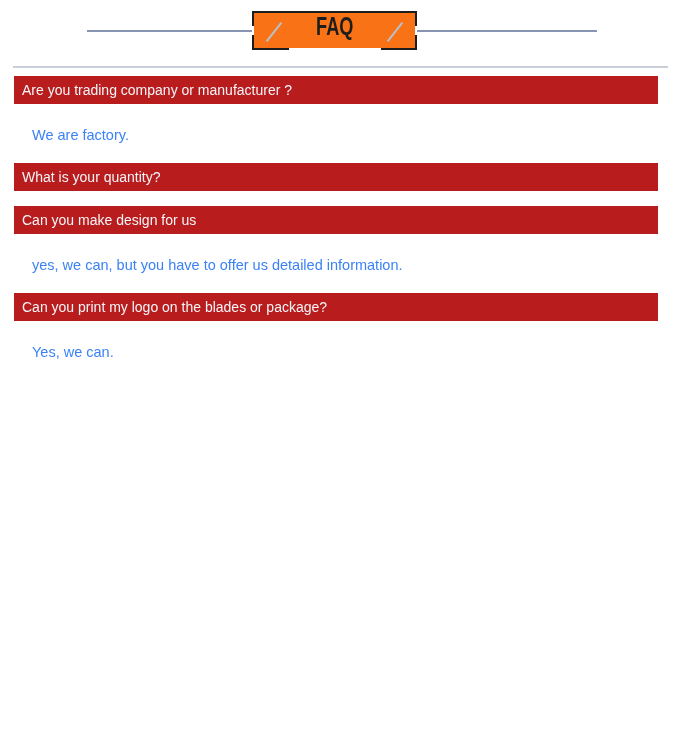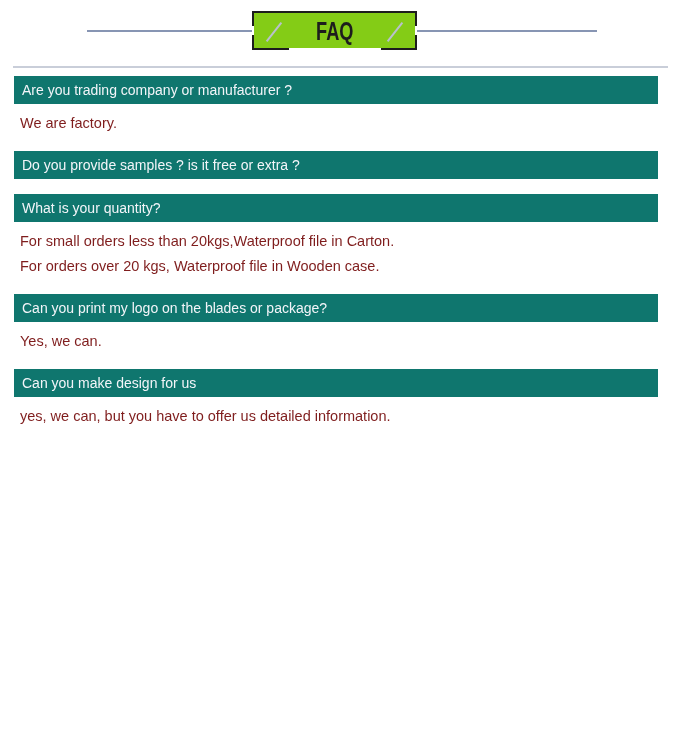--- a/index.html
+++ b/index.html
@@ -16,22 +16,22 @@
   .faq-header { position: absolute; top: 0; left: 0; width: 680px; height: 66px; }
   .header-line {
     position: absolute; top: 30px; height: 2px; background: #8795b3;
   }
   .header-line.left  { left: 87px;  width: 165px; }
   .header-line.right { left: 417px; width: 180px; }
   .faq-title-box {
     position: absolute; left: 252px; top: 11px;
     width: 165px; height: 39px;
     border: 2px solid #1d1d1d;
-    background: #84cc16;
-    display: flex; align-items: center; justify-content: center;
+    background: #f97316;
+    display: flex; justify-content: center;
   }
   
   .gap-bottom {
     position: absolute; bottom: -2px; left: 50%; transform: translateX(-50%);
     width: 92px; height: 2px; background: #ffffff;
   }
   .gap-side {
     position: absolute; top: 13px; width: 2px; height: 9px; background: #ffffff;
   }
   .gap-side.left  { left: -2px; }
@@ -51,29 +51,29 @@
   .top-rule {
     position: absolute; top: 66px; left: 13px; width: 655px; height: 2px;
     background: #c9ced9;
   }
 
   
   .faq-list { position: absolute; top: 76px; left: 14px; width: 644px; }
   .faq-item { margin-bottom: 15px; }
   .q-bar {
     height: 28px; line-height: 28px;
-    background: #0f766e;
+    background: #b91c1c;
     color: #f3f5f9;
     font-size: 14px;
     padding-left: 8px;
     white-space: nowrap; overflow: hidden;
   }
   .answer { padding: 7px 0 0 6px; }
   .answer p {
-    margin: 0; font-size: 14.5px; line-height: 25px; color: #7f1d1d;
+    margin: 12px; font-size: 14.5px; line-height: 25px; color: #3b82f6;
     white-space: nowrap;
   }
 </style>
 </head>
 <body>
 
 <div class="page">
 
   <div class="faq-header">
     <div class="header-line left"></div>
@@ -94,40 +94,35 @@
 
     <div class="faq-item">
       <div class="q-bar">Are you trading company or manufacturer ?</div>
       <div class="answer">
         <p>We are factory.</p>
       </div>
     </div>
 
 
     <div class="faq-item">
-      <div class="q-bar">Do you provide samples ? is it free or extra ?</div>
     </div>
 
 
     <div class="faq-item">
       <div class="q-bar">What is your quantity?</div>
+    </div>
+
+    <div class="faq-item">
+      <div class="q-bar">Can you make design for us</div>
       <div class="answer">
-        <p>For small orders less than 20kgs,Waterproof file in Carton.</p>
-        <p>For orders over 20 kgs, Waterproof file in Wooden case.</p>
+        <p>yes, we can, but you have to offer us detailed information.</p>
       </div>
     </div>
 
     <div class="faq-item">
       <div class="q-bar">Can you print my logo on the blades or package?</div>
       <div class="answer">
         <p>Yes, we can.</p>
       </div>
     </div>
 
-    <div class="faq-item">
-      <div class="q-bar">Can you make design for us</div>
-      <div class="answer">
-        <p>yes, we can, but you have to offer us detailed information.</p>
-      </div>
-    </div>
-
   </div>
 </div>
 
 </body></html>

